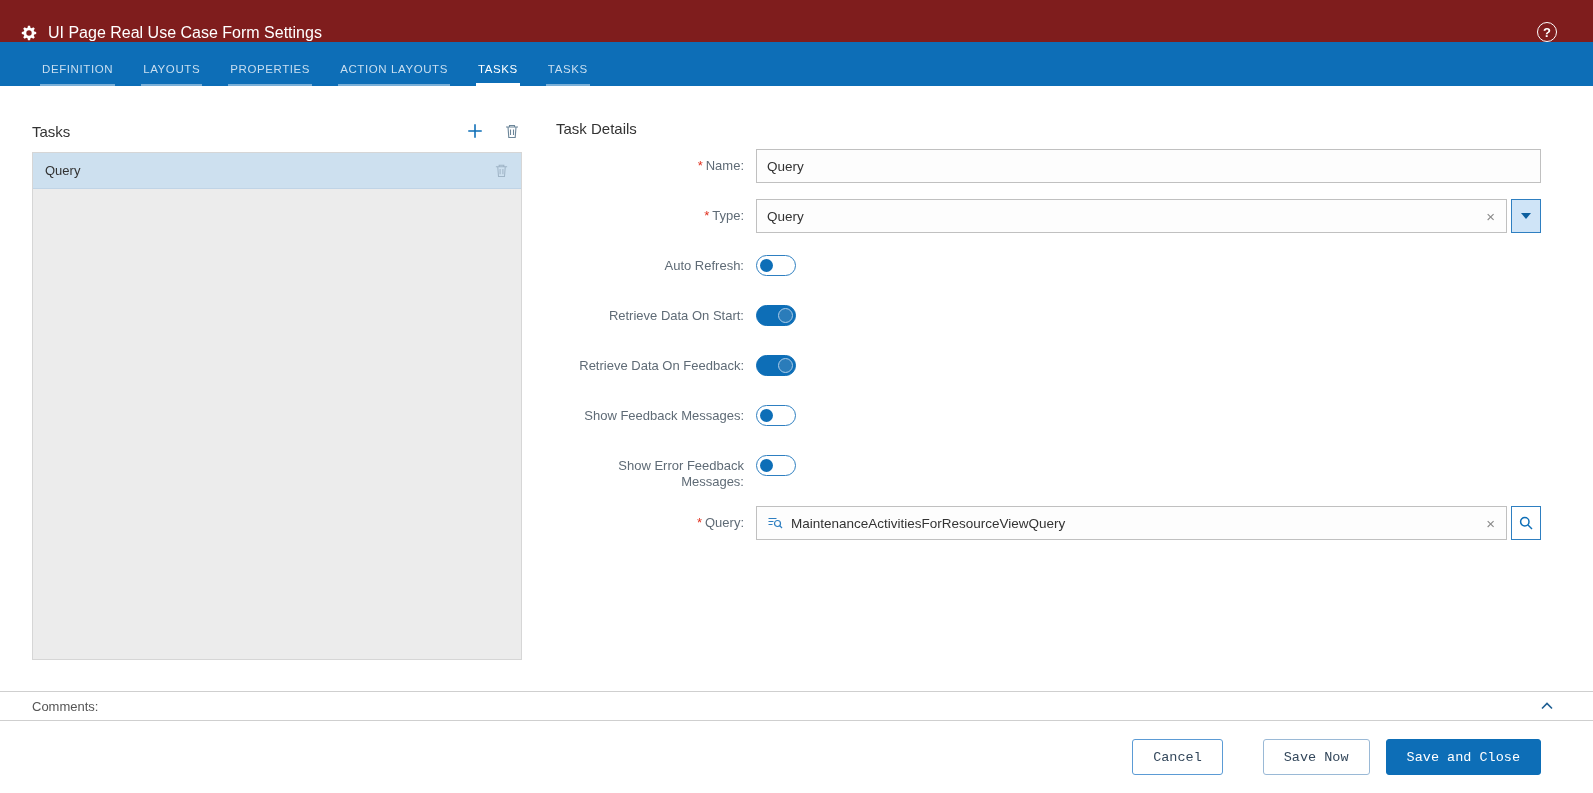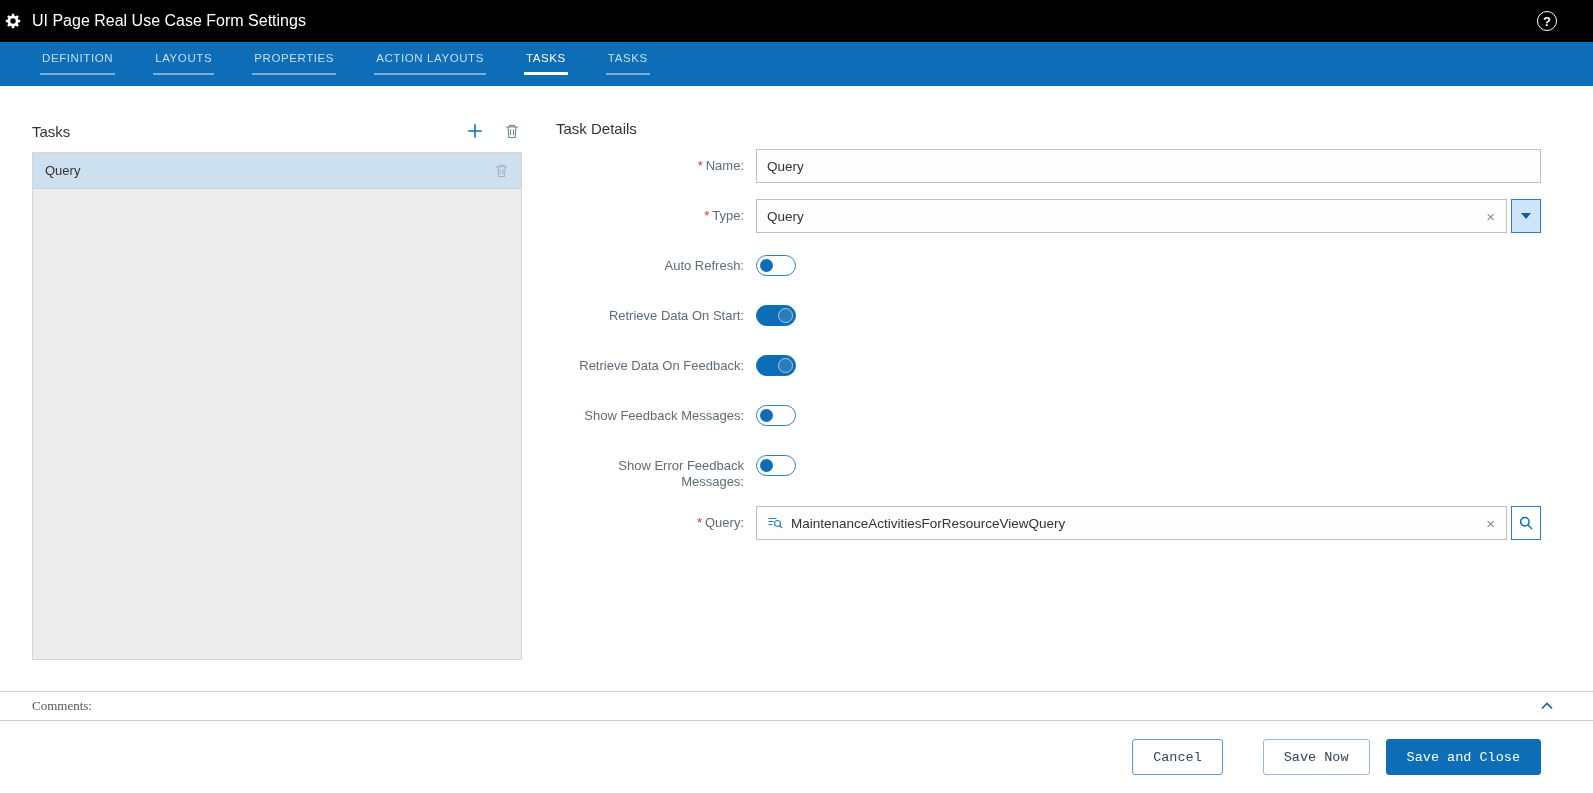--- a/index.html
+++ b/index.html
@@ -4,32 +4,32 @@
 <style>
   * { box-sizing: border-box; }
   html,body { margin:0; padding:0; }
   body {
     width:1593px; height:793px; overflow:hidden;
     font-family:"Liberation Sans", sans-serif;
     background:#fff; display:flex; flex-direction:column;
   }
 
   
-  .header { flex:0 0 42px; background:#000000; display:flex; align-items:center; padding:0 36px 0 4px; }
+  .header { flex:0 0 42px; background:#7f1d1d; display:flex; align-items:flex-end; padding:0 36px 0 20px; }
   .gear { display:flex; margin-right:10px; }
   .app-title { color:#fff; font-size:16px; }
   .header-spacer { flex:1; }
   .help-icon {
     width:20px; height:20px; border:1.5px solid #fff; border-radius:50%;
     color:#fff; font-size:13px; display:flex; align-items:center; justify-content:center;
     cursor:pointer; font-weight:bold;
   }
 
   
-  .tabs { flex:0 0 44px; background:#0d6eb7; display:flex; gap:38px; padding:8px 16px 0 40px; align-items:flex-start; }
+  .tabs { flex:0 0 44px; background:#0d6eb7; display:flex; gap:26px; padding:8px 16px 0 40px; align-items:flex-end; }
   .tab {
     color:#c8def0; font-size:11.5px; letter-spacing:0.6px;
     padding:2px 2px 9px; border-bottom:2px solid rgba(255,255,255,0.45); cursor:pointer;
   }
   .tab.active { color:#fff; border-bottom:3px solid #fff; padding-bottom:8px; }
 
   
   .main { flex:1; display:flex; padding:34px 52px 0 32px; overflow:hidden; }
 
   .tasks-panel { width:490px; flex:0 0 auto; display:flex; flex-direction:column; }
@@ -90,21 +90,21 @@
   }
   .toggle.on { background:#0d6eb7; border-color:#0d6eb7; }
   .toggle.on .knob {
     left:auto; right:2px; top:2px; width:15px; height:15px;
     background:#2a7cba; border:1.5px solid #a9cbe8;
   }
 
   
   .comments-bar {
     flex:0 0 30px; border-top:1px solid #cfcfcf; border-bottom:1px solid #cfcfcf;
-    display:flex; align-items:center; padding:0 36px 0 32px;font-family:Liberation Serif, serif;
+    display:flex; align-items:center; padding:0 36px 0 32px;
   }
   .comments-label { font-size:13px; color:#555; flex:1; }
   .collapse-btn { background:none; border:none; padding:2px; cursor:pointer; display:flex; color:#1f5f93; }
 
   
   .footer { flex:0 0 72px; display:flex; align-items:center; justify-content:flex-end; gap:16px; padding-right:52px; background:#fff; }
   .btn { height:36px; padding:0 20px; font-size:13.5px; border-radius:3px; cursor:pointer; font-family:Liberation Mono, monospace; }
   .btn-outline { background:#fff; border:1px solid #5b9bd5; color:#33475b; }
   .btn-outline.soft { border-color:#9ab9d6;margin-left:24px; }
   .btn-primary { background:#0d6eb7; border:1px solid #0d6eb7; color:#fff; }

